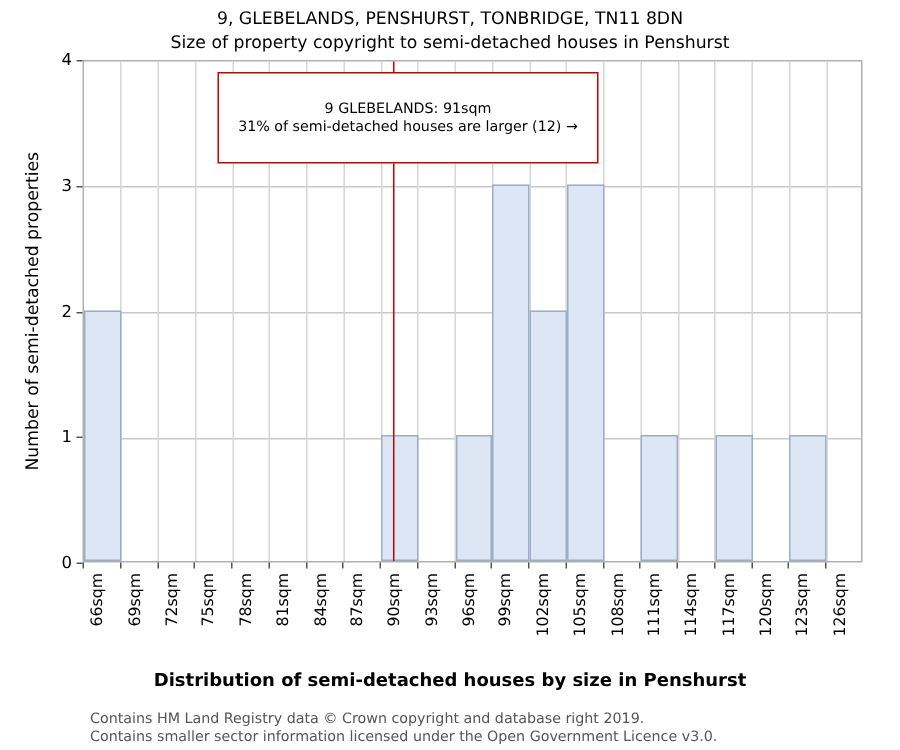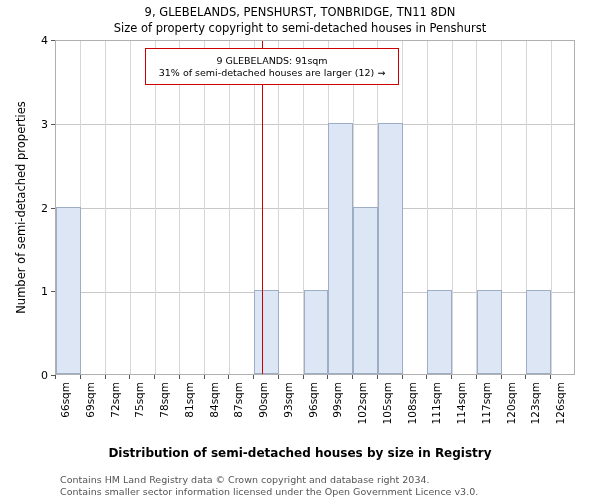--- a/index.html
+++ b/index.html
@@ -125,21 +125,21 @@
     font-weight: bold;
     color: #000;
   }
   #annotation {
     position: absolute;
     left: 145px;
     top: 48px;
     width: 254px;
     border: 1px solid #cc0000;
     background: #ffffff;
-    padding: 6px 4px;
+    padding: 18px 4px;
     box-sizing: border-box;
     text-align: center;
   }
   #annotation div {
     font-size: 9.5px;
     line-height: 11.5px;
     color: #000;
     white-space: nowrap;
   }
   .footer {
@@ -252,18 +252,18 @@
       <div class="xtick-label" style="left: 529.476px;">123sqm</div>
       <div class="xtick-mark" style="left: 550.238px;"></div>
       <div class="xtick-label" style="left: 554.238px;">126sqm</div>
     </div>
 
   <div id="annotation">
     <div>9 GLEBELANDS: 91sqm</div>
     <div>31% of semi-detached houses are larger (12) →</div>
   </div>
 
-  <div id="xlabel">Distribution of semi-detached houses by size in Registry</div>
-
-  <div class="footer" id="footer1">Contains HM Land Registry data © Crown copyright and database right 2034.</div>
+  <div id="xlabel">Distribution of semi-detached houses by size in Penshurst</div>
+
+  <div class="footer" id="footer1">Contains HM Land Registry data © Crown copyright and database right 2019.</div>
   <div class="footer" id="footer2">Contains smaller sector information licensed under the Open Government Licence v3.0.</div>
 
 </div>
 
 </body></html>

